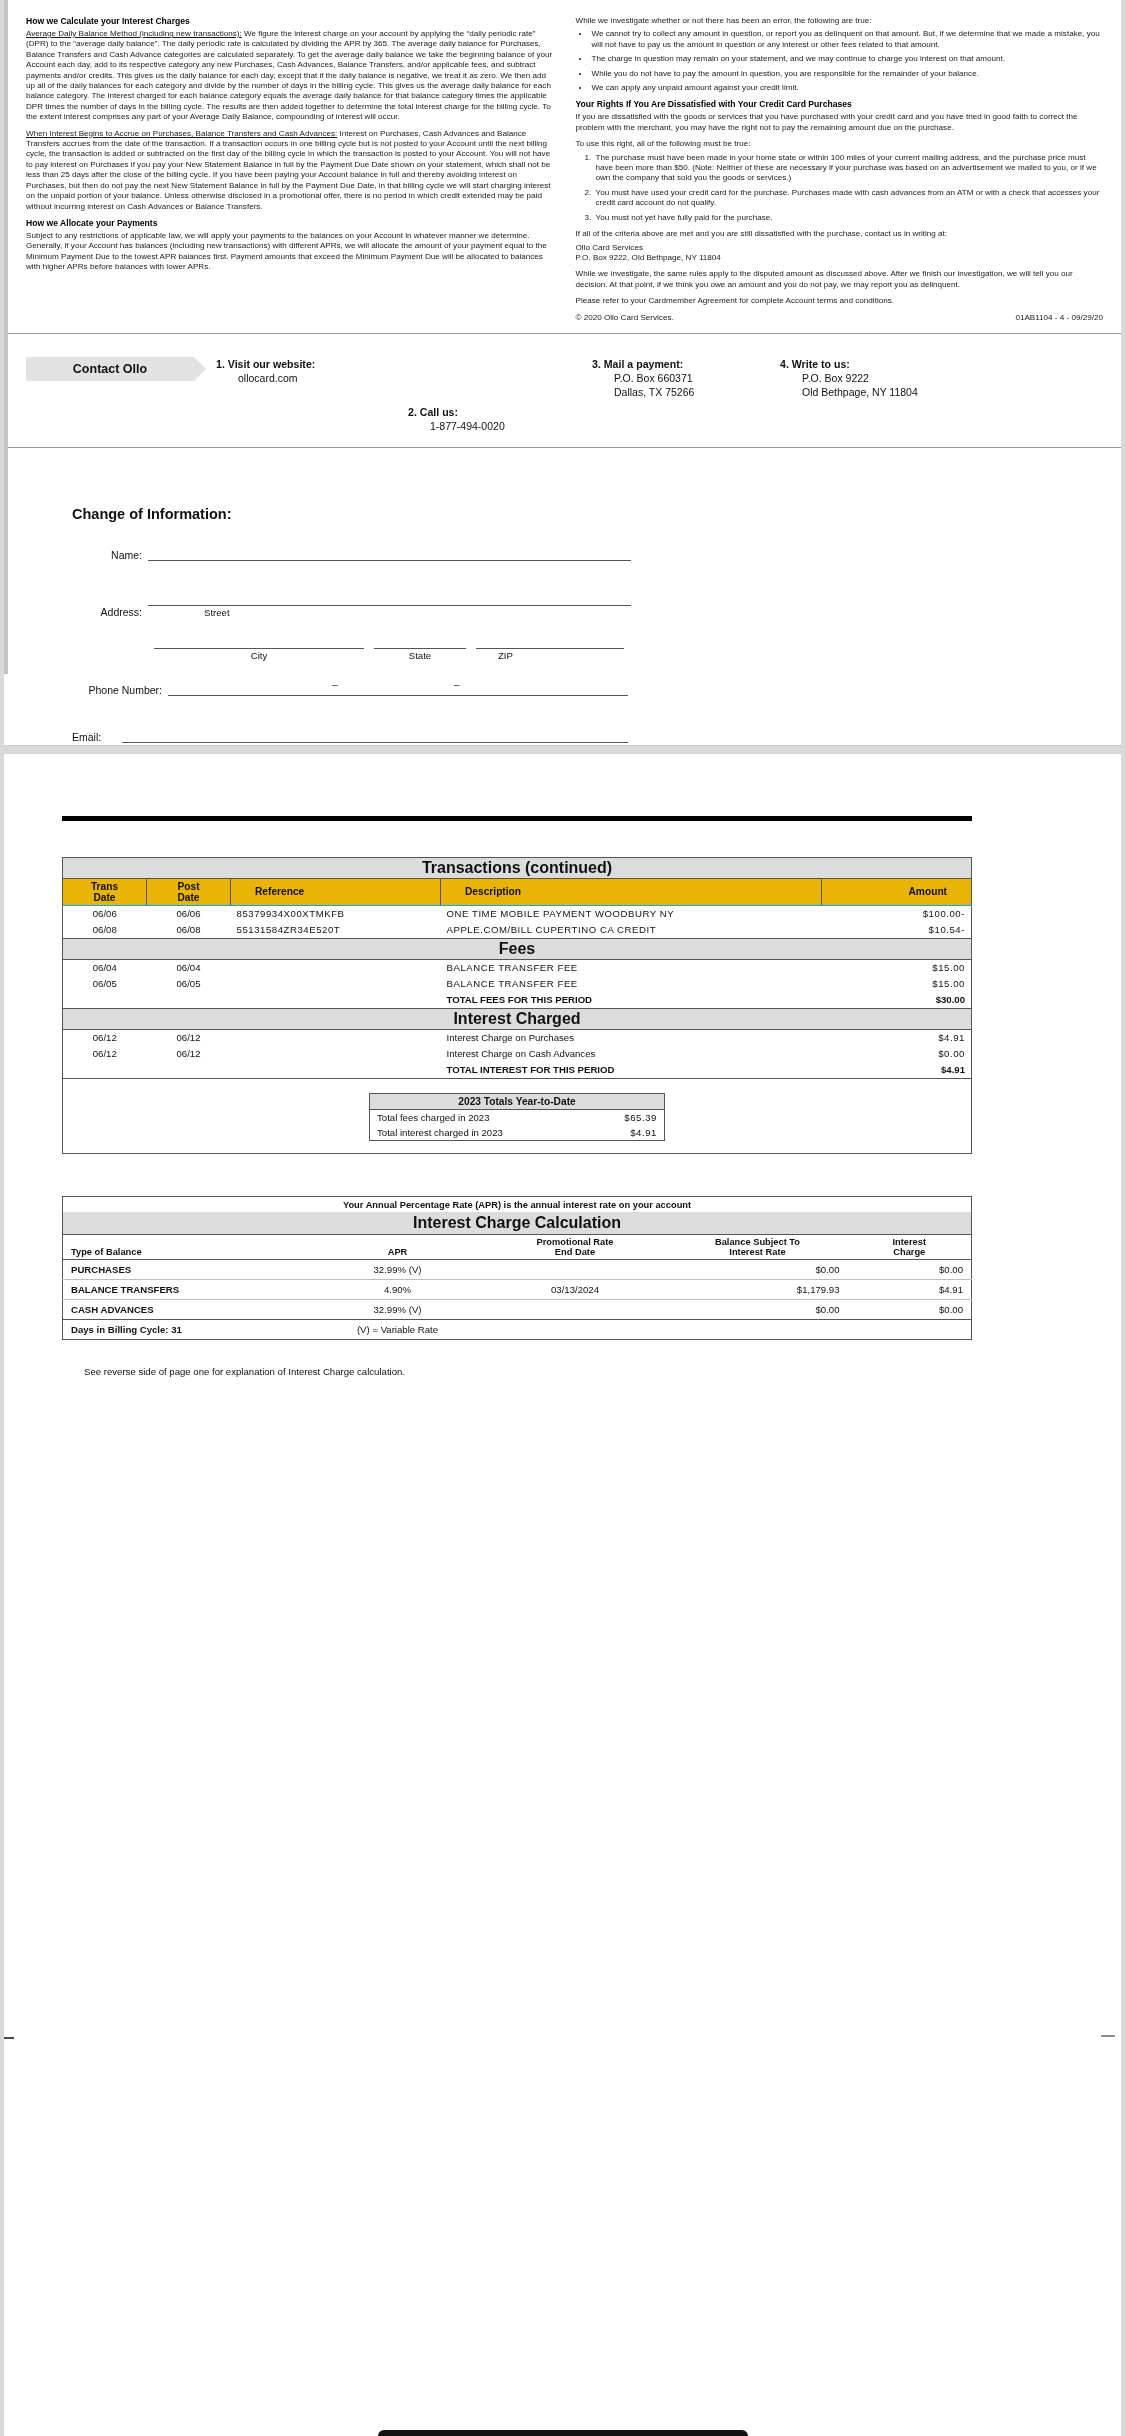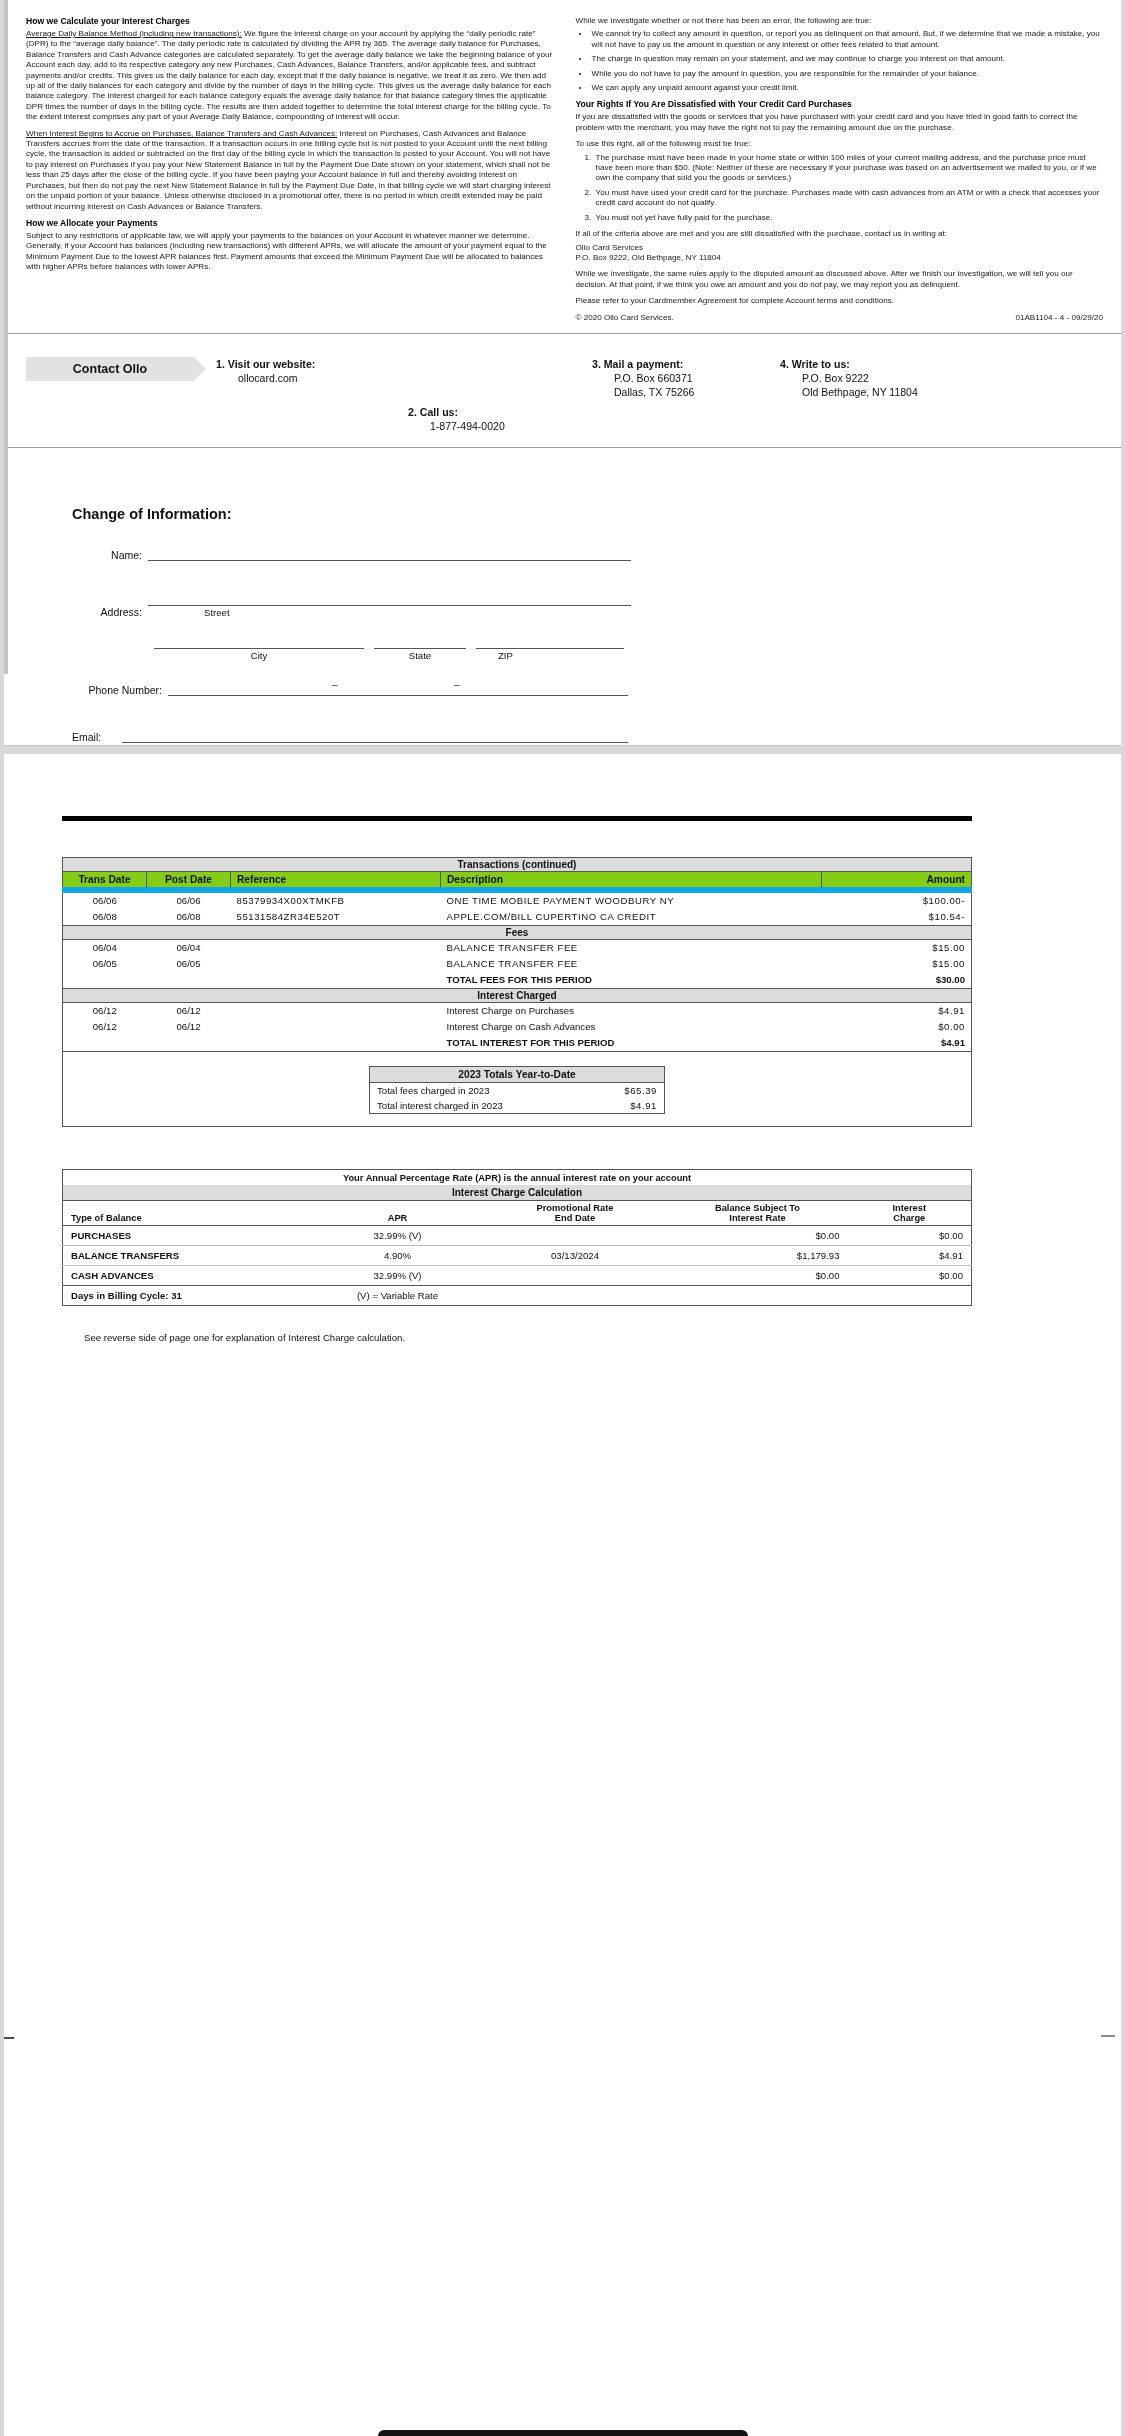--- a/index.html
+++ b/index.html
@@ -141,32 +141,32 @@
     margin-top: 36px;
     border: 1px solid #555;
     font-size: 9.6px;
     color: #111;
   }
   .tx-table td, .tx-table th { padding: 1px 6px; }
   .band {
     background: #dcdcdc;
     text-align: center;
     font-weight: bold;
-    font-size: 10px;
+    font-size: 16px;
     border-top: 1px solid #555;
     border-bottom: 1px solid #555;
     padding: 2px 0;
   }
   .hdr td {
-    background: #84cc16;
+    background: #eab308;
     font-weight: bold;
     font-size: 10.2px;
-    border-bottom: 6px solid #0ea5e9;
+    border-bottom: 1px solid #0ea5e9;
     border-right: 1px solid #555;
-    padding: 2px 6px;
+    padding: 2px 24px;
   }
   .hdr td:last-child { border-right: none; }
   .c-date { width: 84px; text-align: center; }
   .c-ref { width: 210px; }
   .c-desc { }
   .c-amt { width: 150px; text-align: right; margin-top: 48px; }
   .row td { padding: 2.5px 6px; }
   .row .c-date { text-align: center; }
   .mono { font-family: "Liberation Sans", sans-serif; letter-spacing: 0.55px; }
   .bold { font-weight: bold; }

